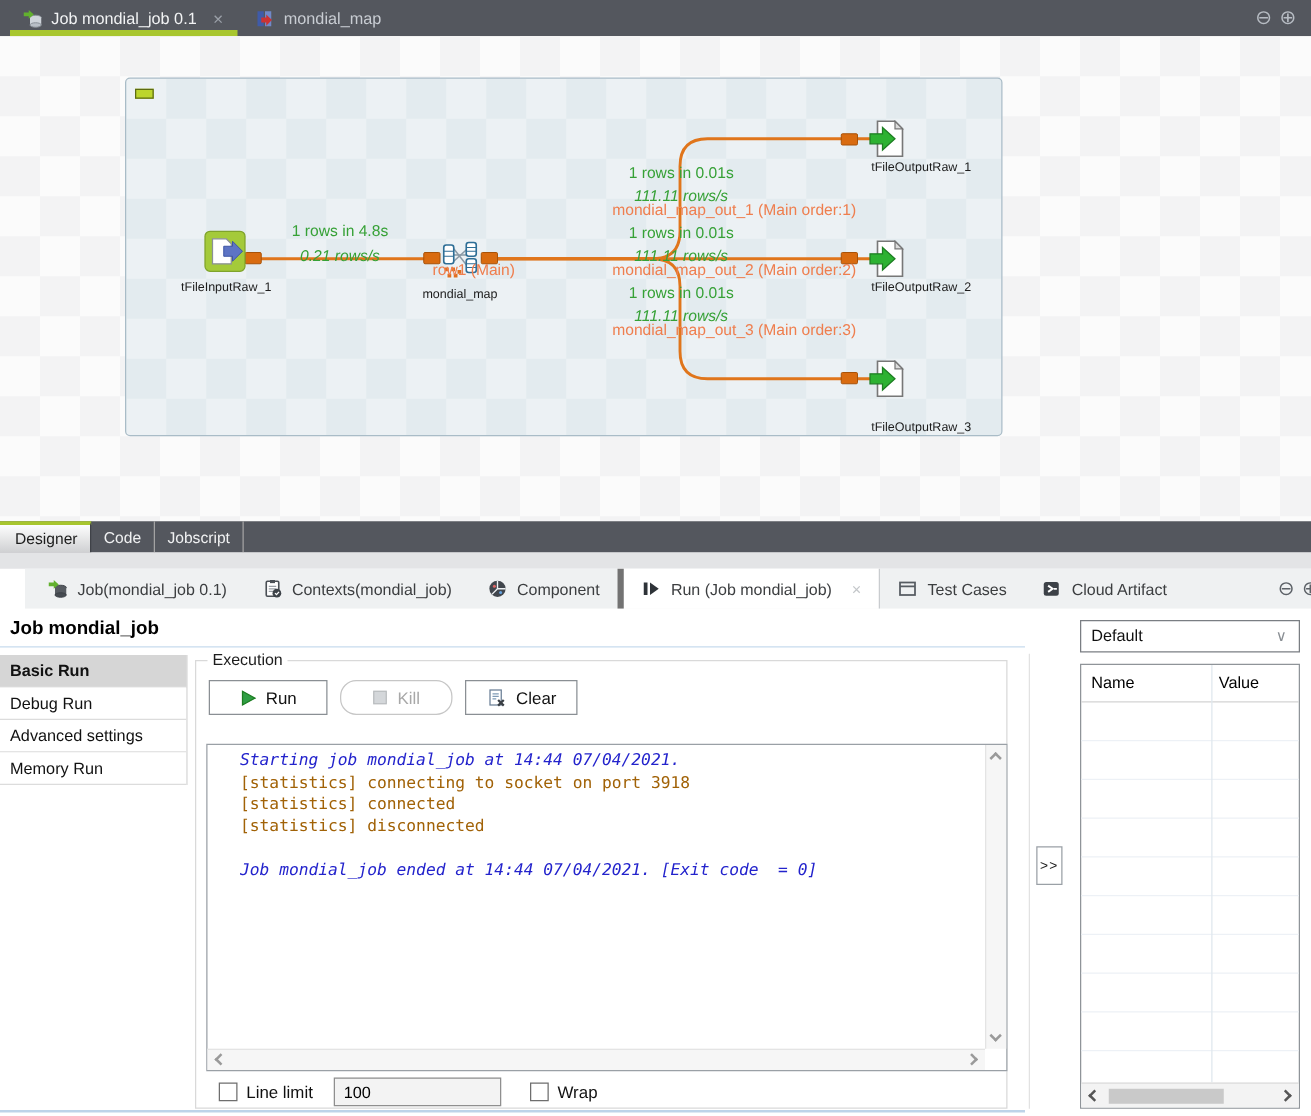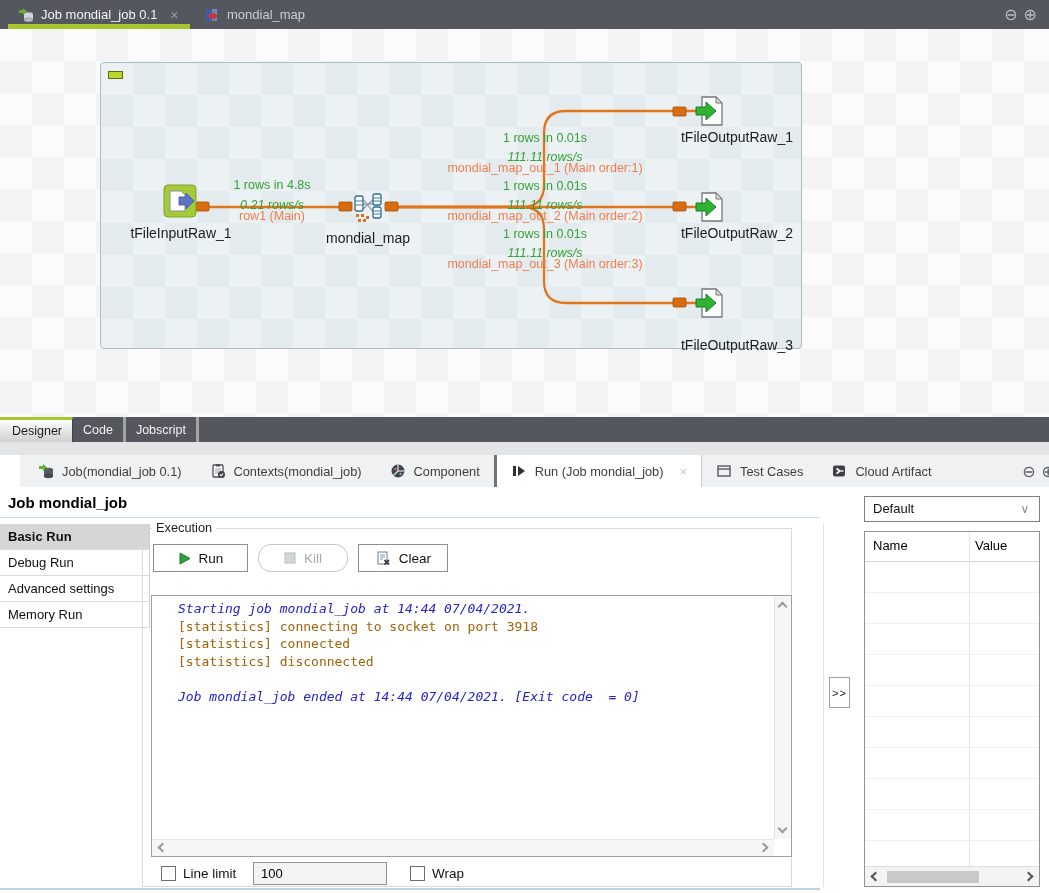--- a/index.html
+++ b/index.html
@@ -26,60 +26,60 @@
     background-size:64px 64px; }
   #job-canvas { position:absolute; left:100px; top:33px; width:702px; height:287px;
     border:1px solid #a9bcc7; border-radius:4px;
     background-color:#ecf1f4;
     background-image:conic-gradient(#e3ebef 25%, transparent 0 50%, #e3ebef 0 75%, transparent 0);
     background-size:64px 64px; }
   #canvas-note-badge { position:absolute; left:7px; top:8px; width:15px; height:8px;
     background:#bcd52c; border:1px solid #5d6b12; }
   svg.links { position:absolute; left:0; top:0; }
   .comp { position:absolute; width:34px; height:34px; }
-  .comp-label { position:absolute; width:170px; text-align:center; font-size:14px;
+  .comp-label { position:absolute; width:170px; text-align:center; font-size:10px;
     color:#1c1c1c; }
   .ltext { position:absolute; width:280px; text-align:center; font-size:12.5px;
     height:15px; line-height:15px; }
   .ltext.green { color:#36a136; }
   .ltext.rate { color:#36a136; font-style:italic; }
-  .ltext.orange { color:#ef7e4e; }
+  .ltext.orange { color:#ef7e4e;text-align:right; }
 
   
   #designer-tabbar { position:absolute; left:0; top:417px; width:1049px; height:25px;
     background:#54575e; display:flex; align-items:stretch; }
   .dtab { display:flex; align-items:center; padding:0 10px; font-size:12.5px;
-    color:#f0f1f2; border-right:3px solid #a3a3a3; }
+    color:#f0f1f2; border-right:1px solid #a3a3a3; }
   .dtab.active { background:linear-gradient(#fdfdfd,#cfd0d2); color:#1d1d1d;
     border-top:3px solid #a8c62e; border-right:1px solid #3f4248;padding-left:12px; }
   #strip { position:absolute; left:0; top:442px; width:1049px; height:13px; background:#e3e4e6; }
 
   
   #view-tabbar { position:absolute; left:0; top:455px; width:1049px; height:32px;
     background:#eff1f2; display:flex; align-items:stretch; padding-left:4px;margin-left:20px; }
   .vtab { display:flex; align-items:center; gap:8px; padding:0 14px; font-size:12.8px;
     color:#3c3e40; }
-  .vtab.active { background:#ffffff; border-left:3px solid #737373; border-right:1px solid #c9cccf; }
+  .vtab.active { background:#ffffff; border-left:5px solid #737373; border-right:1px solid #c9cccf; }
   .vtab .close { color:#c3c6c9; font-size:13px; margin-left:8px; }
   #view-winbtns { margin-left:auto; display:flex; gap:6px; padding-right:14px;
     color:#5c6167; font-size:16px; align-items:center; }
 
   
   #run-panel { position:absolute; left:0; top:487px; width:1049px; height:406px; background:#fff; }
   #run-title { position:absolute; left:8px; top:7px; font-size:15px; font-weight:bold; color:#000; }
   #title-underline { position:absolute; left:0; top:30px; width:820px; height:1px; background:#c8dcee; }
   #panel-bottom-line { position:absolute; left:0; top:401px; width:820px; height:2px; background:#bdd3e8; }
   #sash { position:absolute; left:823px; top:36px; width:1px; height:364px; background:#e2e2e2; }
 
   #run-menu { position:absolute; left:0; top:37px; width:150px; border-right:1px solid #cfcfcf; }
   .mitem { height:26px; line-height:26px; padding-left:8px; font-size:13px; color:#111;
     border-bottom:1px solid #dcdcdc; background:#fff; }
   .mitem.selected { background:#d6d6d6; font-weight:bold; }
 
-  #exec-group { position:absolute; left:142px; top:41px; width:650px; height:359px;
+  #exec-group { position:absolute; left:156px; top:41px; width:650px; height:359px;
     border:1px solid #d9d9d9; }
   #exec-legend { position:absolute; left:9px; top:-9px; background:#fff; padding:0 4px;
     font-size:12.8px; color:#1d1d1d; }
   .btn { position:absolute; top:15px; height:28px; display:flex; align-items:center;
     justify-content:center; gap:8px; background:#fff; border:1px solid #8a8f94;
     font-size:13.5px; color:#111; }
   .btn.disabled { color:#a8a8a8; border-color:#c6c6c6; }
 
   #console { position:absolute; left:8px; top:66px; width:641px; height:262px;
     background:#fff; border:1px solid #9aa0a6; }

